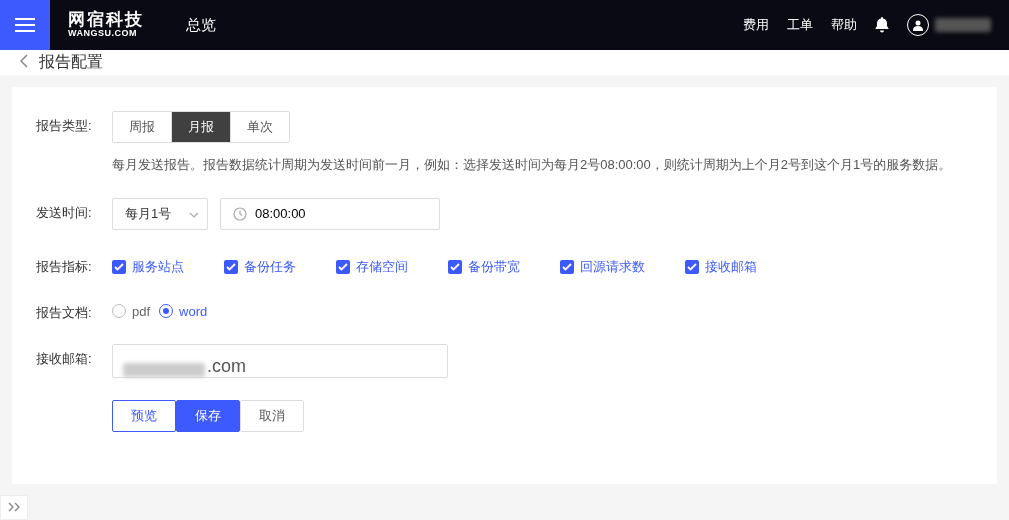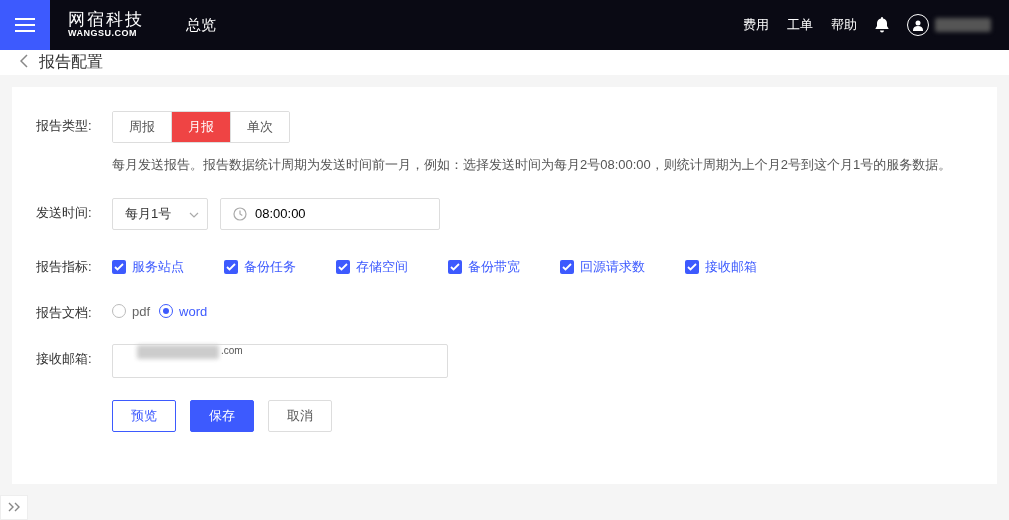--- a/index.html
+++ b/index.html
@@ -3,42 +3,42 @@
   <meta charset="utf-8">
   <style>
     * { margin: 0; padding: 0; box-sizing: border-box; }
     body { font-family: "Microsoft YaHei", Arial, sans-serif; font-size: 13px; color: #333; background: #f5f5f5; }
 
     .top-bar { height: 50px; background: #0a0a14; display: flex; align-items: center; color: #fff; }
     .hamburger { width: 50px; height: 50px; background: #3d5afe; display: flex; align-items: center; justify-content: center; cursor: pointer; }
     .hamburger-icon { width: 20px; height: 14px; display: flex; flex-direction: column; justify-content: space-between; }
     .hamburger-icon span { display: block; height: 2px; background: #fff; }
     .logo { margin-left: 18px; display: flex; flex-direction: column; justify-content: center; line-height: 1.1; }
-    .logo-cn { font-size: 17px; font-weight: normal; letter-spacing: 2px; }
+    .logo-cn { font-size: 17px; font-weight: bold; letter-spacing: 2px; }
     .logo-en { font-size: 9px; font-weight: bold; letter-spacing: 0.5px; }
     .overview-title { margin-left: 42px; font-size: 15px; }
     .top-right { margin-left: auto; display: flex; align-items: center; gap: 18px; padding-right: 18px; height: 100%; }
     .top-link { color: #fff; font-size: 13px; cursor: pointer; }
     .bell-wrap { cursor: pointer; display: flex; align-items: center; }
     .avatar-wrap { display: flex; align-items: center; gap: 6px; cursor: pointer; }
     .avatar-circle { width: 22px; height: 22px; border: 1.5px solid #fff; border-radius: 50%; display: flex; align-items: center; justify-content: center; }
     .username-mask { width: 56px; height: 14px; background: #555; border-radius: 2px; filter: blur(2px); }
 
     .sub-header { background: #fff; padding: 2px 20px; display: flex; align-items: center; }
     .back-chevron { cursor: pointer; margin-right: 10px; color: #666; }
     .sub-title { font-size: 16px; color: #333; }
 
     .content-card { background: #fff; margin: 12px; padding: 24px 24px 30px 24px; }
     .form-row { display: flex; align-items: flex-start; margin-bottom: 22px; }
     .form-label { width: 76px; flex-shrink: 0; padding-top: 6px; color: #333; font-size: 13px; }
 
     .seg-group { display: inline-flex; border: 1px solid #ddd; border-radius: 2px; overflow: hidden; }
     .seg-btn { padding: 6px 16px; background: #fff; border: none; border-right: 1px solid #ddd; cursor: pointer; font-size: 13px; color: #555; }
     .seg-btn:last-child { border-right: none; }
-    .seg-btn.active { background: #ef4444; color: #fff; }
+    .seg-btn.active { background: #404040; color: #fff; }
 
     .hint-text { margin-top: 12px; color: #555; font-size: 13px; line-height: 1.6; max-width: 860px; }
 
     .select-box { position: relative; display: inline-flex; align-items: center; border: 1px solid #ddd; border-radius: 2px; height: 32px; padding: 0 28px 0 12px; width: 96px; cursor: pointer; background: #fff; }
     .select-box .chevron { position: absolute; right: 8px; color: #aaa; }
     .time-input { display: inline-flex; align-items: center; border: 1px solid #ddd; border-radius: 2px; height: 32px; padding: 0 12px; width: 220px; margin-left: 12px; background: #fff; }
     .clock-icon { color: #aaa; margin-right: 8px; display: flex; }
     .time-input input { border: none; outline: none; font-size: 13px; width: 100%; }
 
     .check-group { display: flex; flex-wrap: wrap; gap: 40px; align-items: center; padding-top: 6px; }
@@ -49,24 +49,24 @@
 
     .radio-group { display: flex; gap: 9px; align-items: center; padding-top: 6px; }
     .radio-item { display: flex; align-items: center; cursor: pointer; }
     .radio-outer { width: 14px; height: 14px; border-radius: 50%; border: 1px solid #bbb; margin-right: 6px; display: flex; align-items: center; justify-content: center; }
     .radio-item.checked .radio-outer { border-color: #3d5afe; }
     .radio-inner { width: 6px; height: 6px; border-radius: 50%; background: #3d5afe; display: none; }
     .radio-item.checked .radio-inner { display: block; }
     .radio-lbl { color: #666; }
     .radio-item.checked .radio-lbl { color: #3d5afe; }
 
-    .email-input { border: 1px solid #ddd; border-radius: 2px; height: 34px; width: 336px; padding: 0 24px; display: flex; align-items: flex-start; font-size: 10px; color: #555; }
+    .email-input { border: 1px solid #ddd; border-radius: 2px; height: 34px; width: 336px; padding: 0 10px; display: flex; align-items: flex-end; font-size: 18px; color: #555; }
     .email-mask { display: inline-block; width: 82px; height: 14px; background: #ccc; filter: blur(2px); border-radius: 2px; margin-right: 2px; }
 
-    .btn-row { display: flex; gap: 14px; }
+    .btn-row { display: flex; }
     .btn { height: 32px; padding: 0 18px; border-radius: 2px; font-size: 13px; cursor: pointer; display: inline-flex; align-items: center; }
     .btn-outline-primary { border: 1px solid #3d5afe; color: #3d5afe; background: #fff; }
     .btn-primary { border: 1px solid #3d5afe; background: #3d5afe; color: #fff; }
     .btn-default { border: 1px solid #ddd; background: #fff; color: #555; }
 
     .footer-drawer { position: fixed; left: 0; bottom: 0; padding: 4px 6px; background: #fff; border: 1px solid #eee; cursor: pointer; color: #888; }
   </style>
 </head>
 <body>
 

